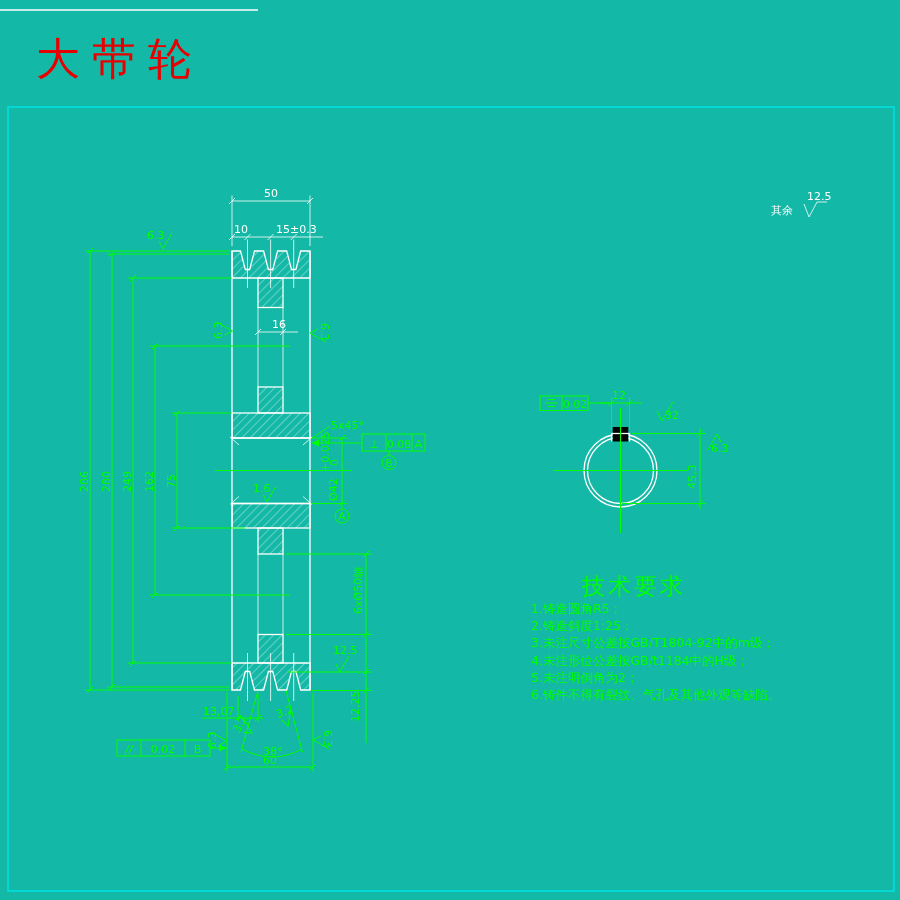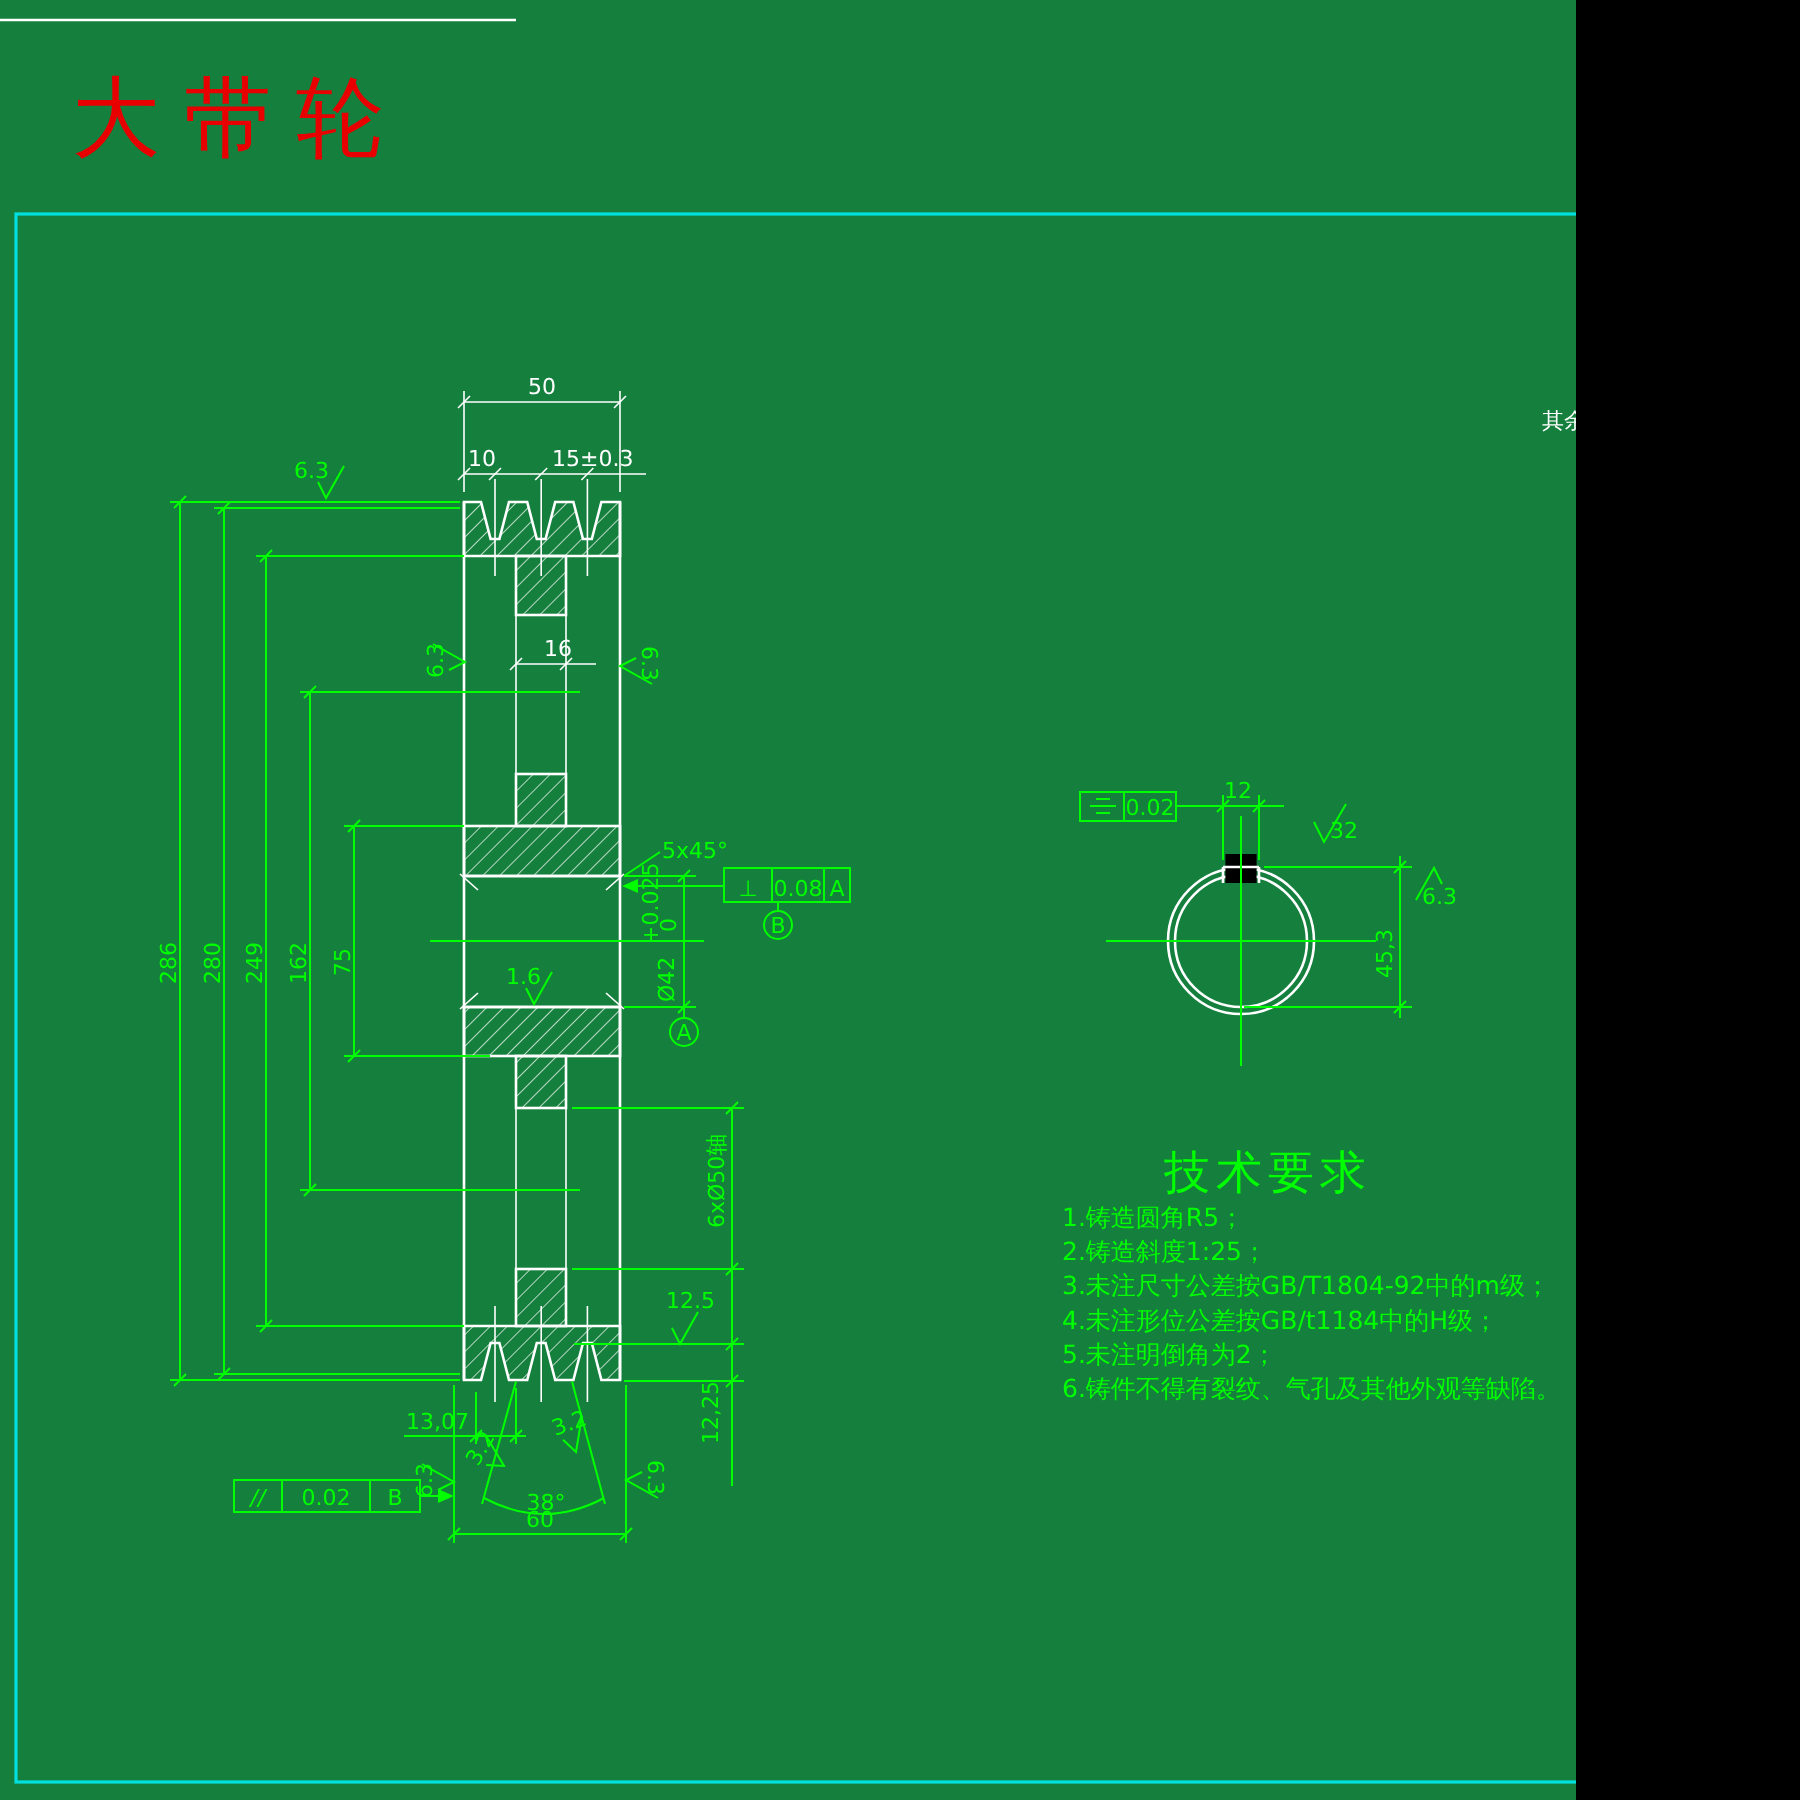--- a/index.html
+++ b/index.html
@@ -1,16 +1,16 @@
 <!DOCTYPE html>
 <html><head>
 <meta charset="utf-8">
 <style>
   html,body{margin:0;padding:0;background:#000;}
-  #canvas{position:relative;width:788px;height:900px;background:#15803d;overflow:hidden;}
+  #canvas{position:relative;width:900px;height:900px;background:#14b8a6;overflow:hidden;}
   svg{display:block;}
   .w{stroke:#fff;stroke-width:1.3;fill:none;}
   .wt{stroke:#fff;stroke-width:0.8;fill:none;}
   .g{stroke:#00ff00;stroke-width:1;fill:none;}
   .hatch{fill:url(#hatch);stroke:#fff;stroke-width:1.3;}
   text{font-family:"DejaVu Sans", sans-serif;}
   .tg{fill:#00ff00;stroke:none;font-size:11px;}
   .tw{fill:#ffffff;stroke:none;font-size:11px;}
   .tr{fill:#e80000;stroke:none;font-family:"DejaVu Serif", serif;font-size:44px;letter-spacing:12px;}
   .tech{fill:#00ff00;stroke:none;font-size:12.5px;}

